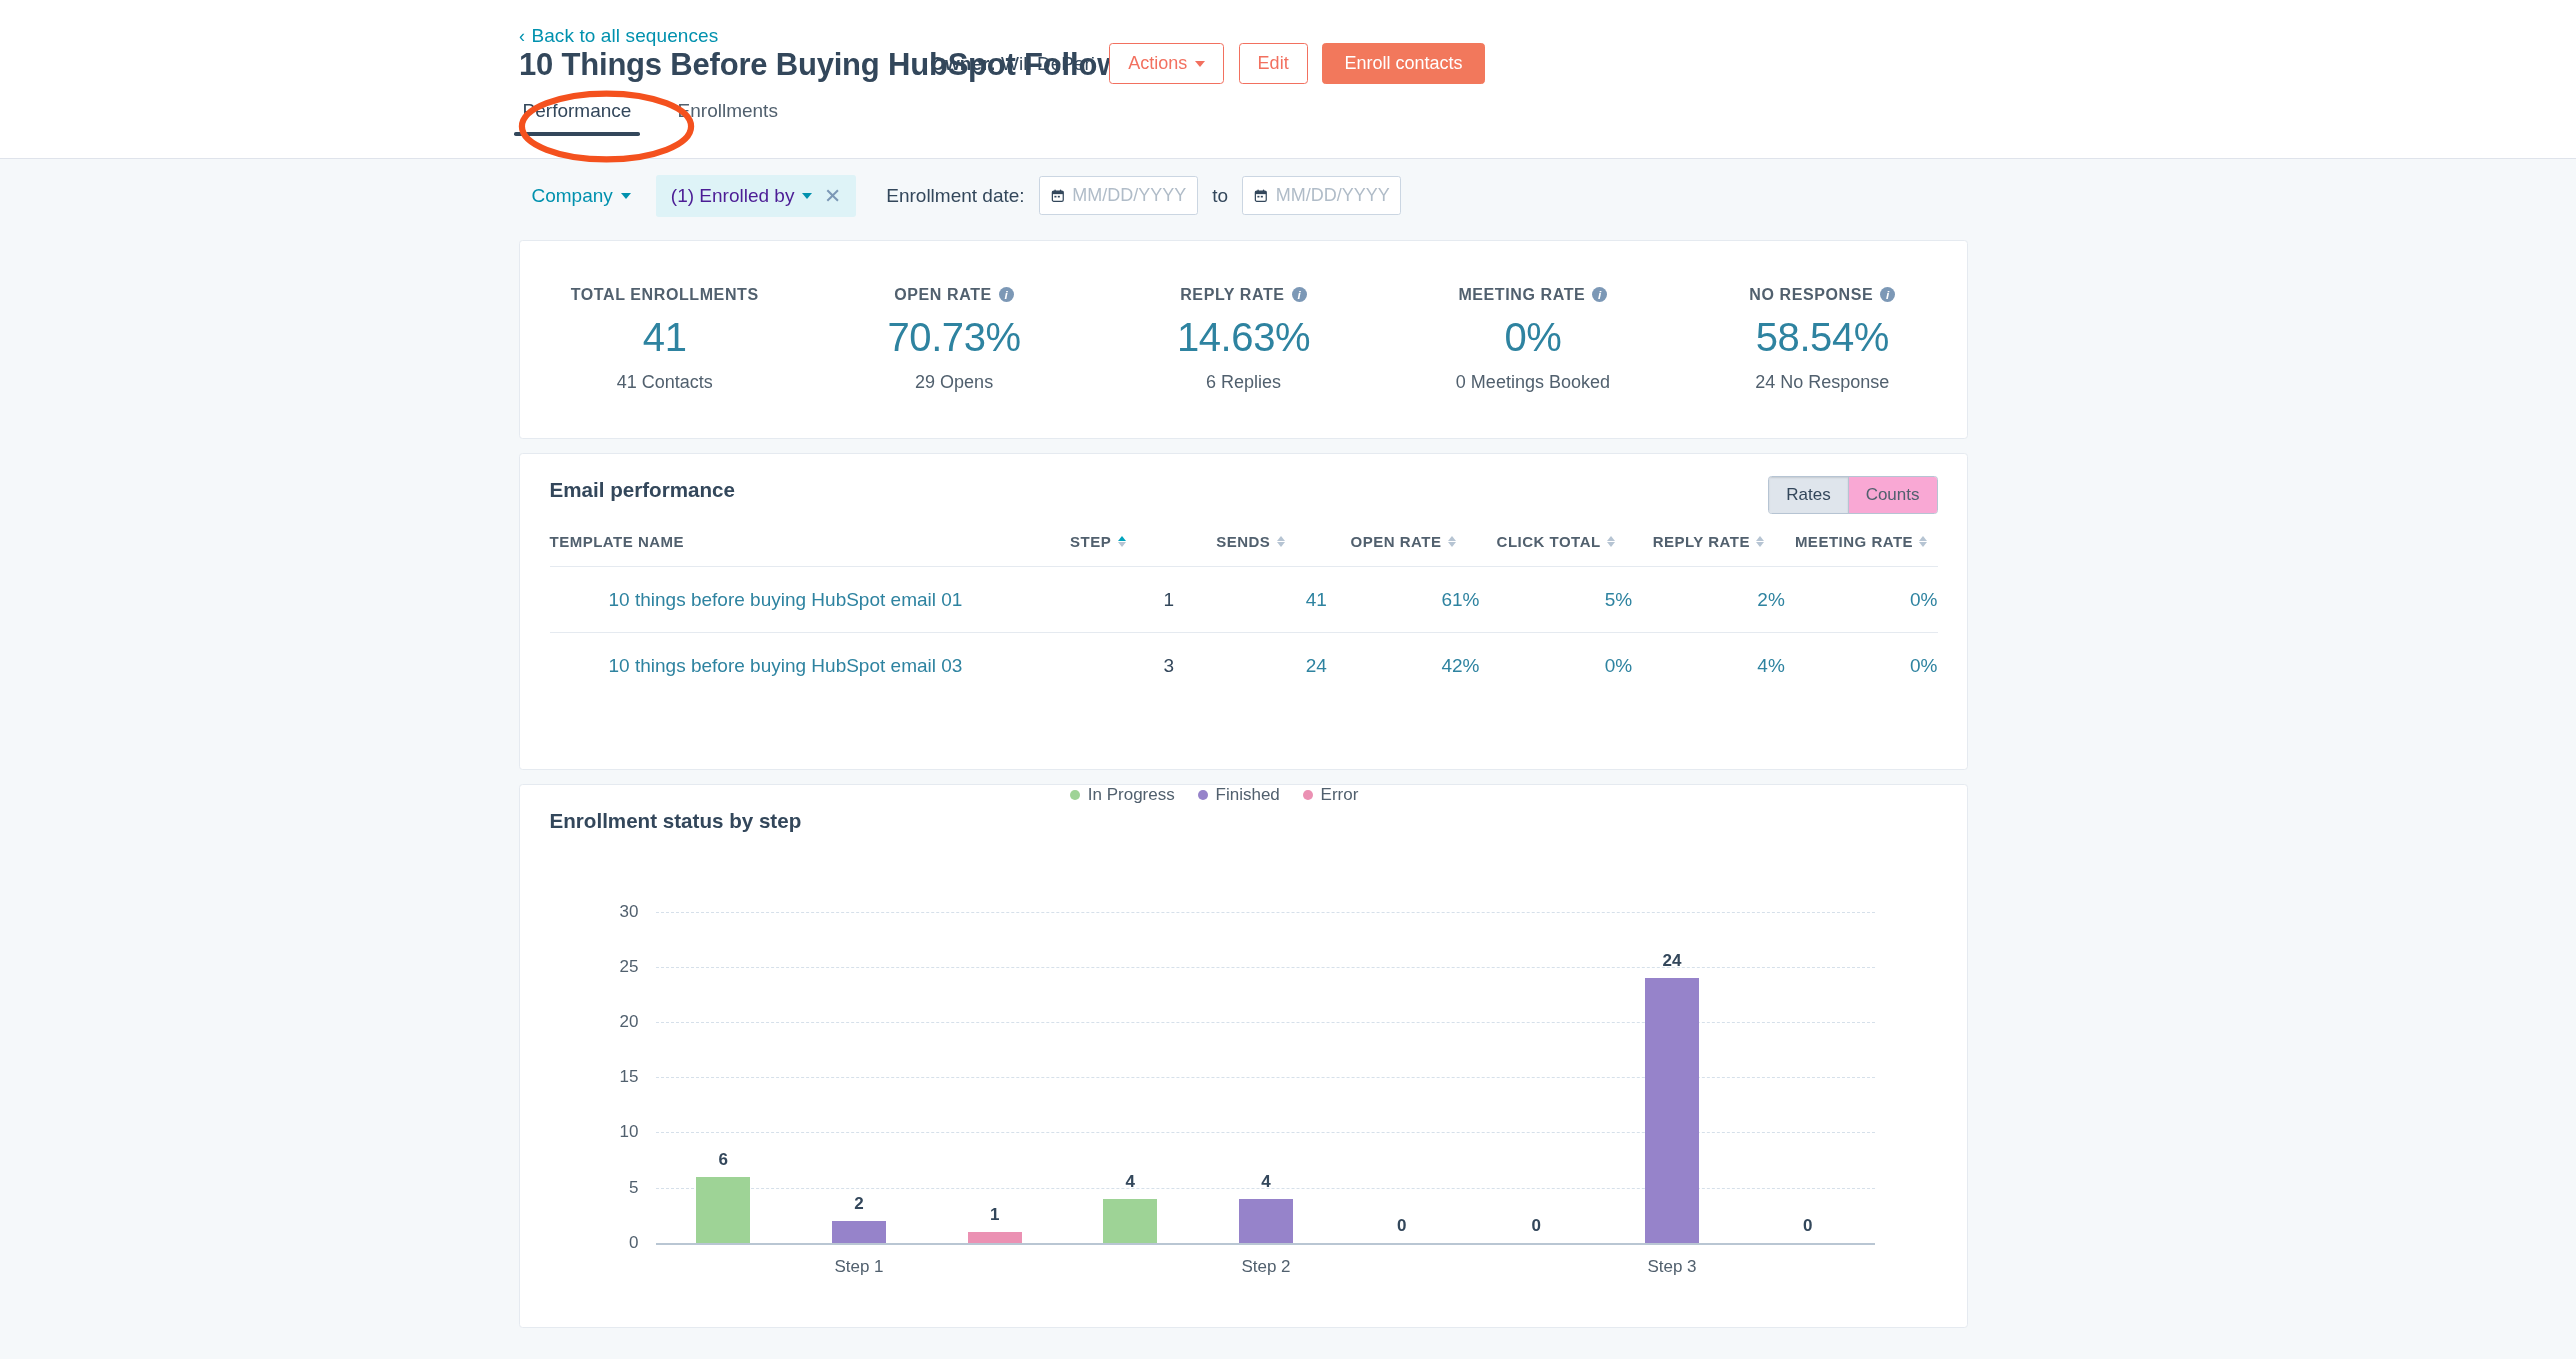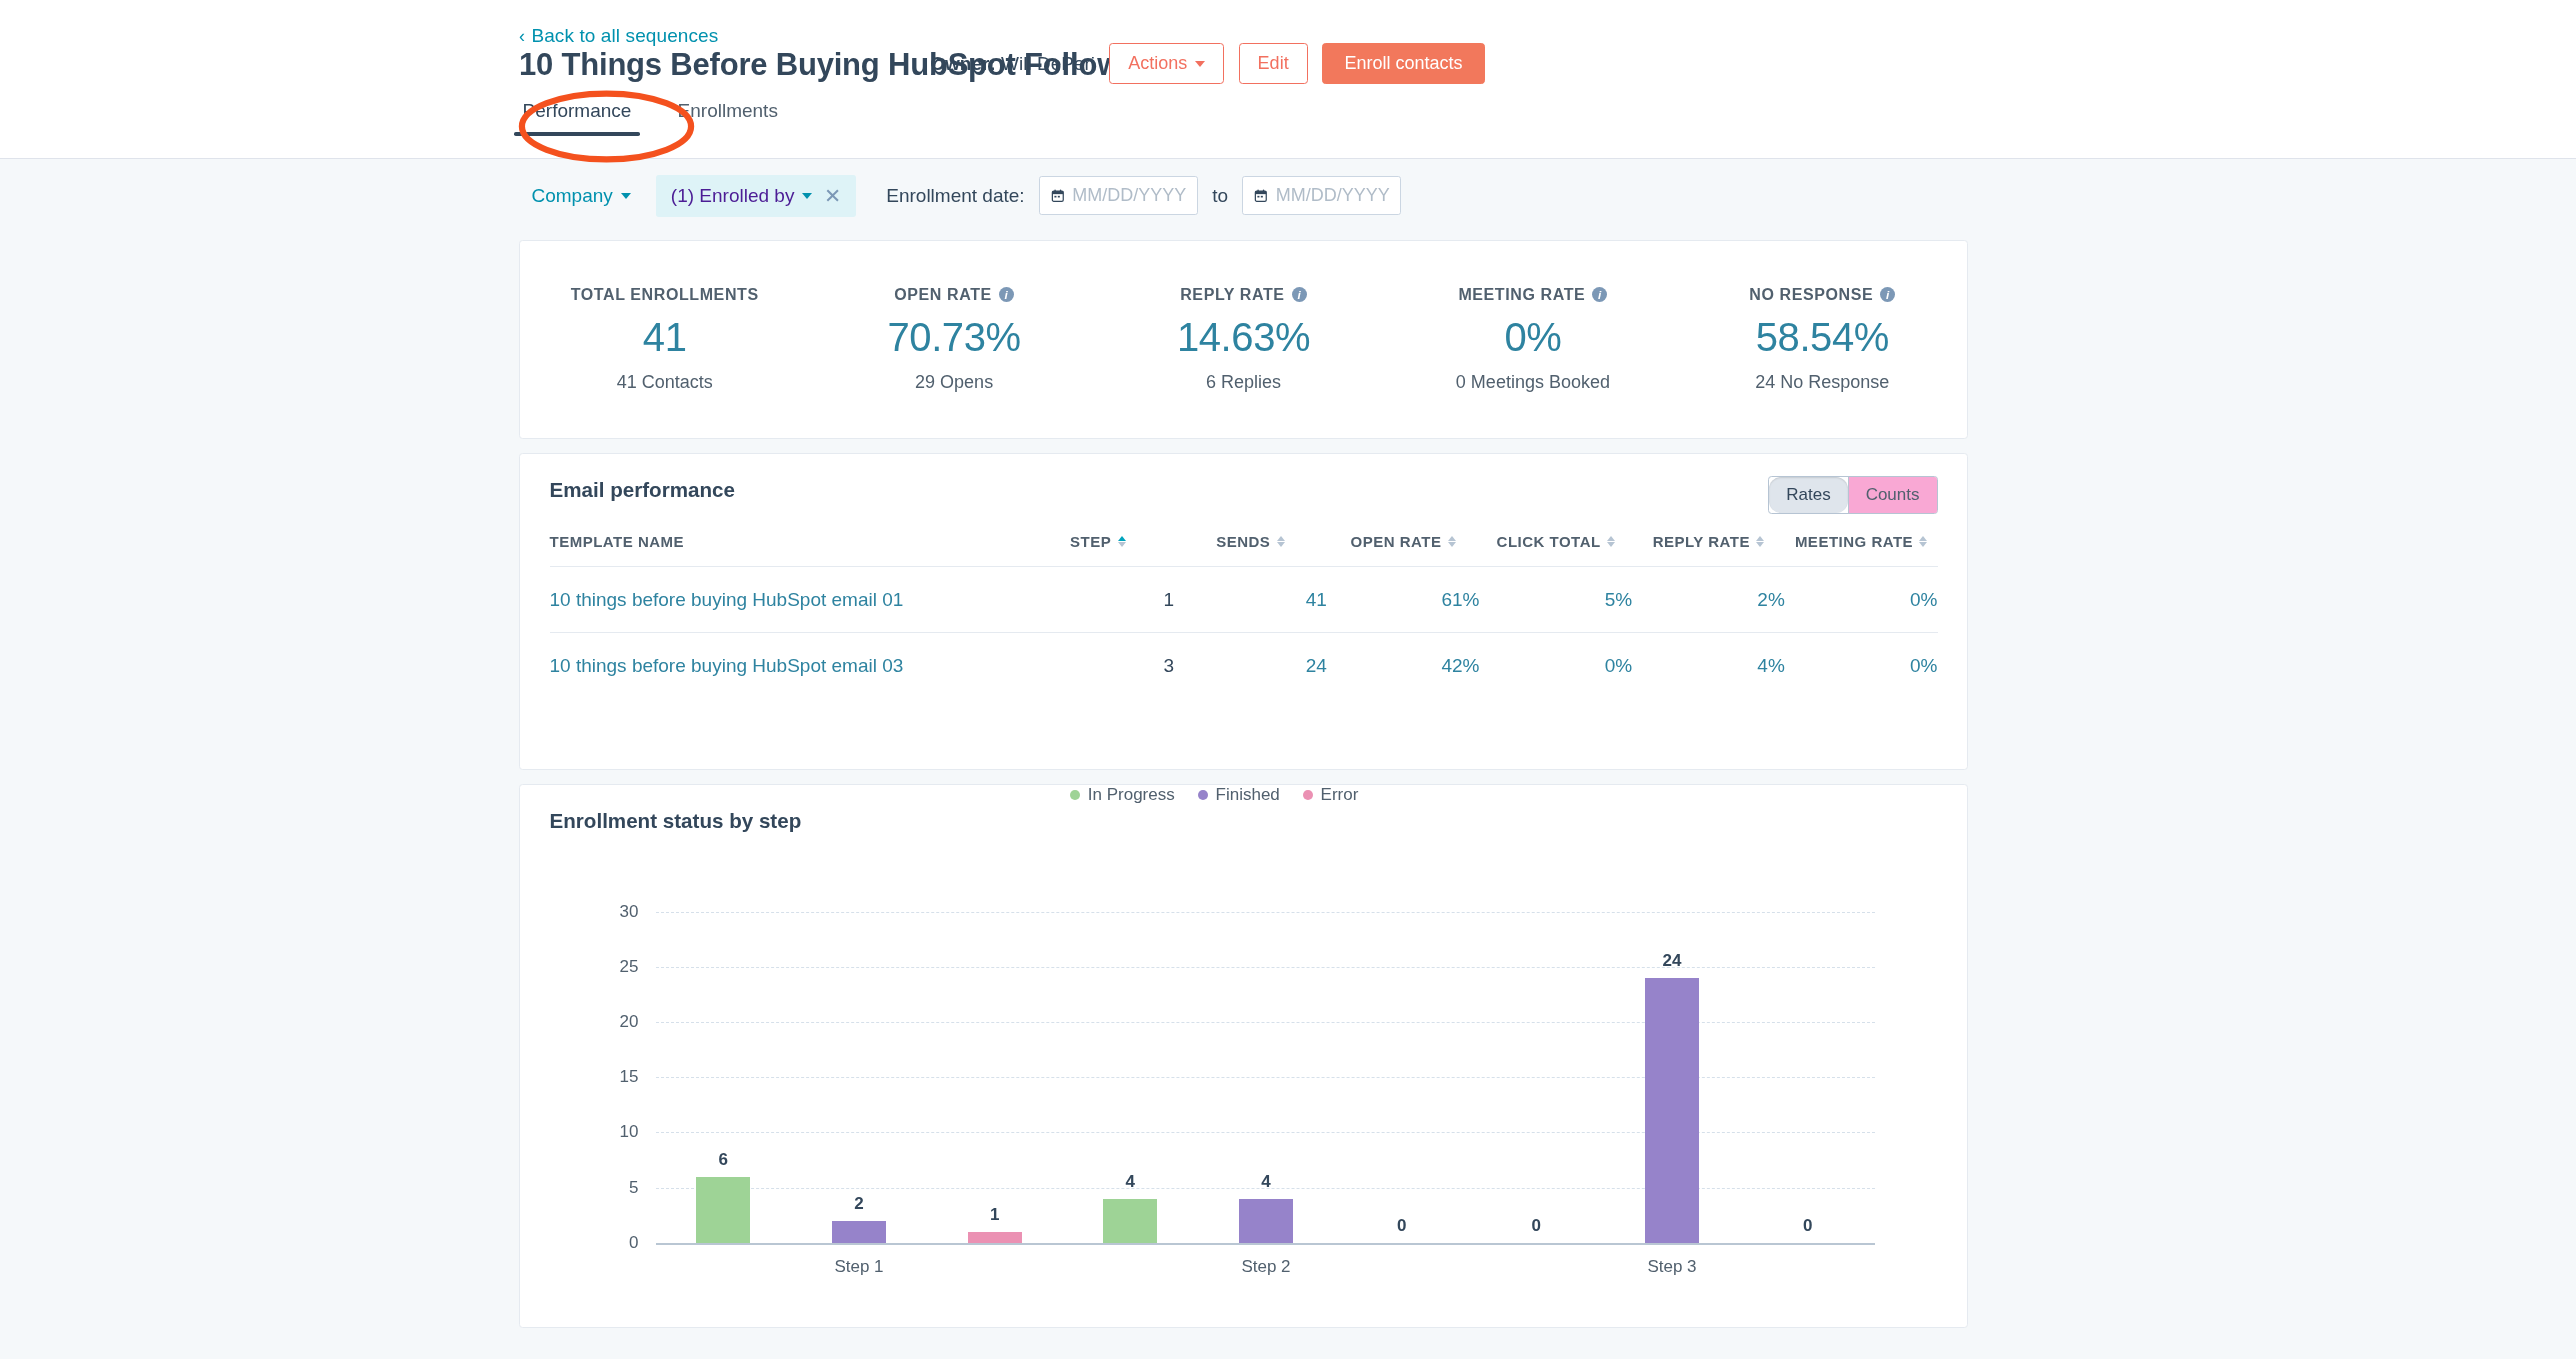--- a/index.html
+++ b/index.html
@@ -148,21 +148,21 @@
   }
   .toggle-group {
     position: absolute; right: 29.5px; top: 22.4px; display: flex;
     border: 0.9px solid #b6c4d3; border-radius: 3.6px; overflow: hidden;
   }
   .toggle-btn {
     font-size: 17px; padding: 8px 17px; cursor: pointer;
     background: #f9a8d4; color: #51606e;
   }
   .toggle-btn.on {
-    background: #dfe5ec; color: #33475b; box-shadow: inset 0 0.9px 1.8px rgba(0,0,0,.12); border-radius: 12px;
+    background: #dfe5ec; color: #33475b; box-shadow: inset 0 0.9px 1.8px rgba(0,0,0,.12);
   }
   .toggle-sep { width: 0.9px; background: #b6c4d3; }
 
   table.perf { position: absolute; left: 29.5px; top: 79px; width: 1388px; border-collapse: collapse; }
   table.perf th {
     font-size: 15px; font-weight: bold; color: #51606e; letter-spacing: 0.5px;
     padding: 0 0 16px 0; text-align: center; white-space: nowrap;
   }
   table.perf th.left { text-align: left; }
   .th-inner { display: inline-flex; align-items: center; gap: 6.3px; cursor: pointer; }
@@ -171,21 +171,21 @@
     width: 0; height: 0; display: block;
     border-left: 4.5px solid transparent; border-right: 4.5px solid transparent;
   }
   .sort-arrows i.up { border-bottom: 5.4px solid #b6c4d3; }
   .sort-arrows i.dn { border-top: 5.4px solid #b6c4d3; }
   .sort-arrows.active i.up { border-bottom-color: #00a4bd; }
   table.perf td {
     font-size: 19px; color: #2e83a0; padding: 21.5px 0; text-align: right;
     border-top: 0.9px solid #e5eaf0;
   }
-  table.perf td.name { text-align: left; cursor: pointer; }
+  table.perf td.name { text-align: center; cursor: pointer; }
   table.perf td.step { color: #33475b; }
   .link-val { cursor: pointer; }
 
   
   #chart-card { left: 519px; top: 784px; width: 1449px; height: 544px; }
   .legend {
     position: absolute; left: 550px; top: 0; display: flex; gap: 23px;
     align-items: center;
   }
   .legend-item { display: flex; align-items: center; gap: 8px; cursor: pointer; }

